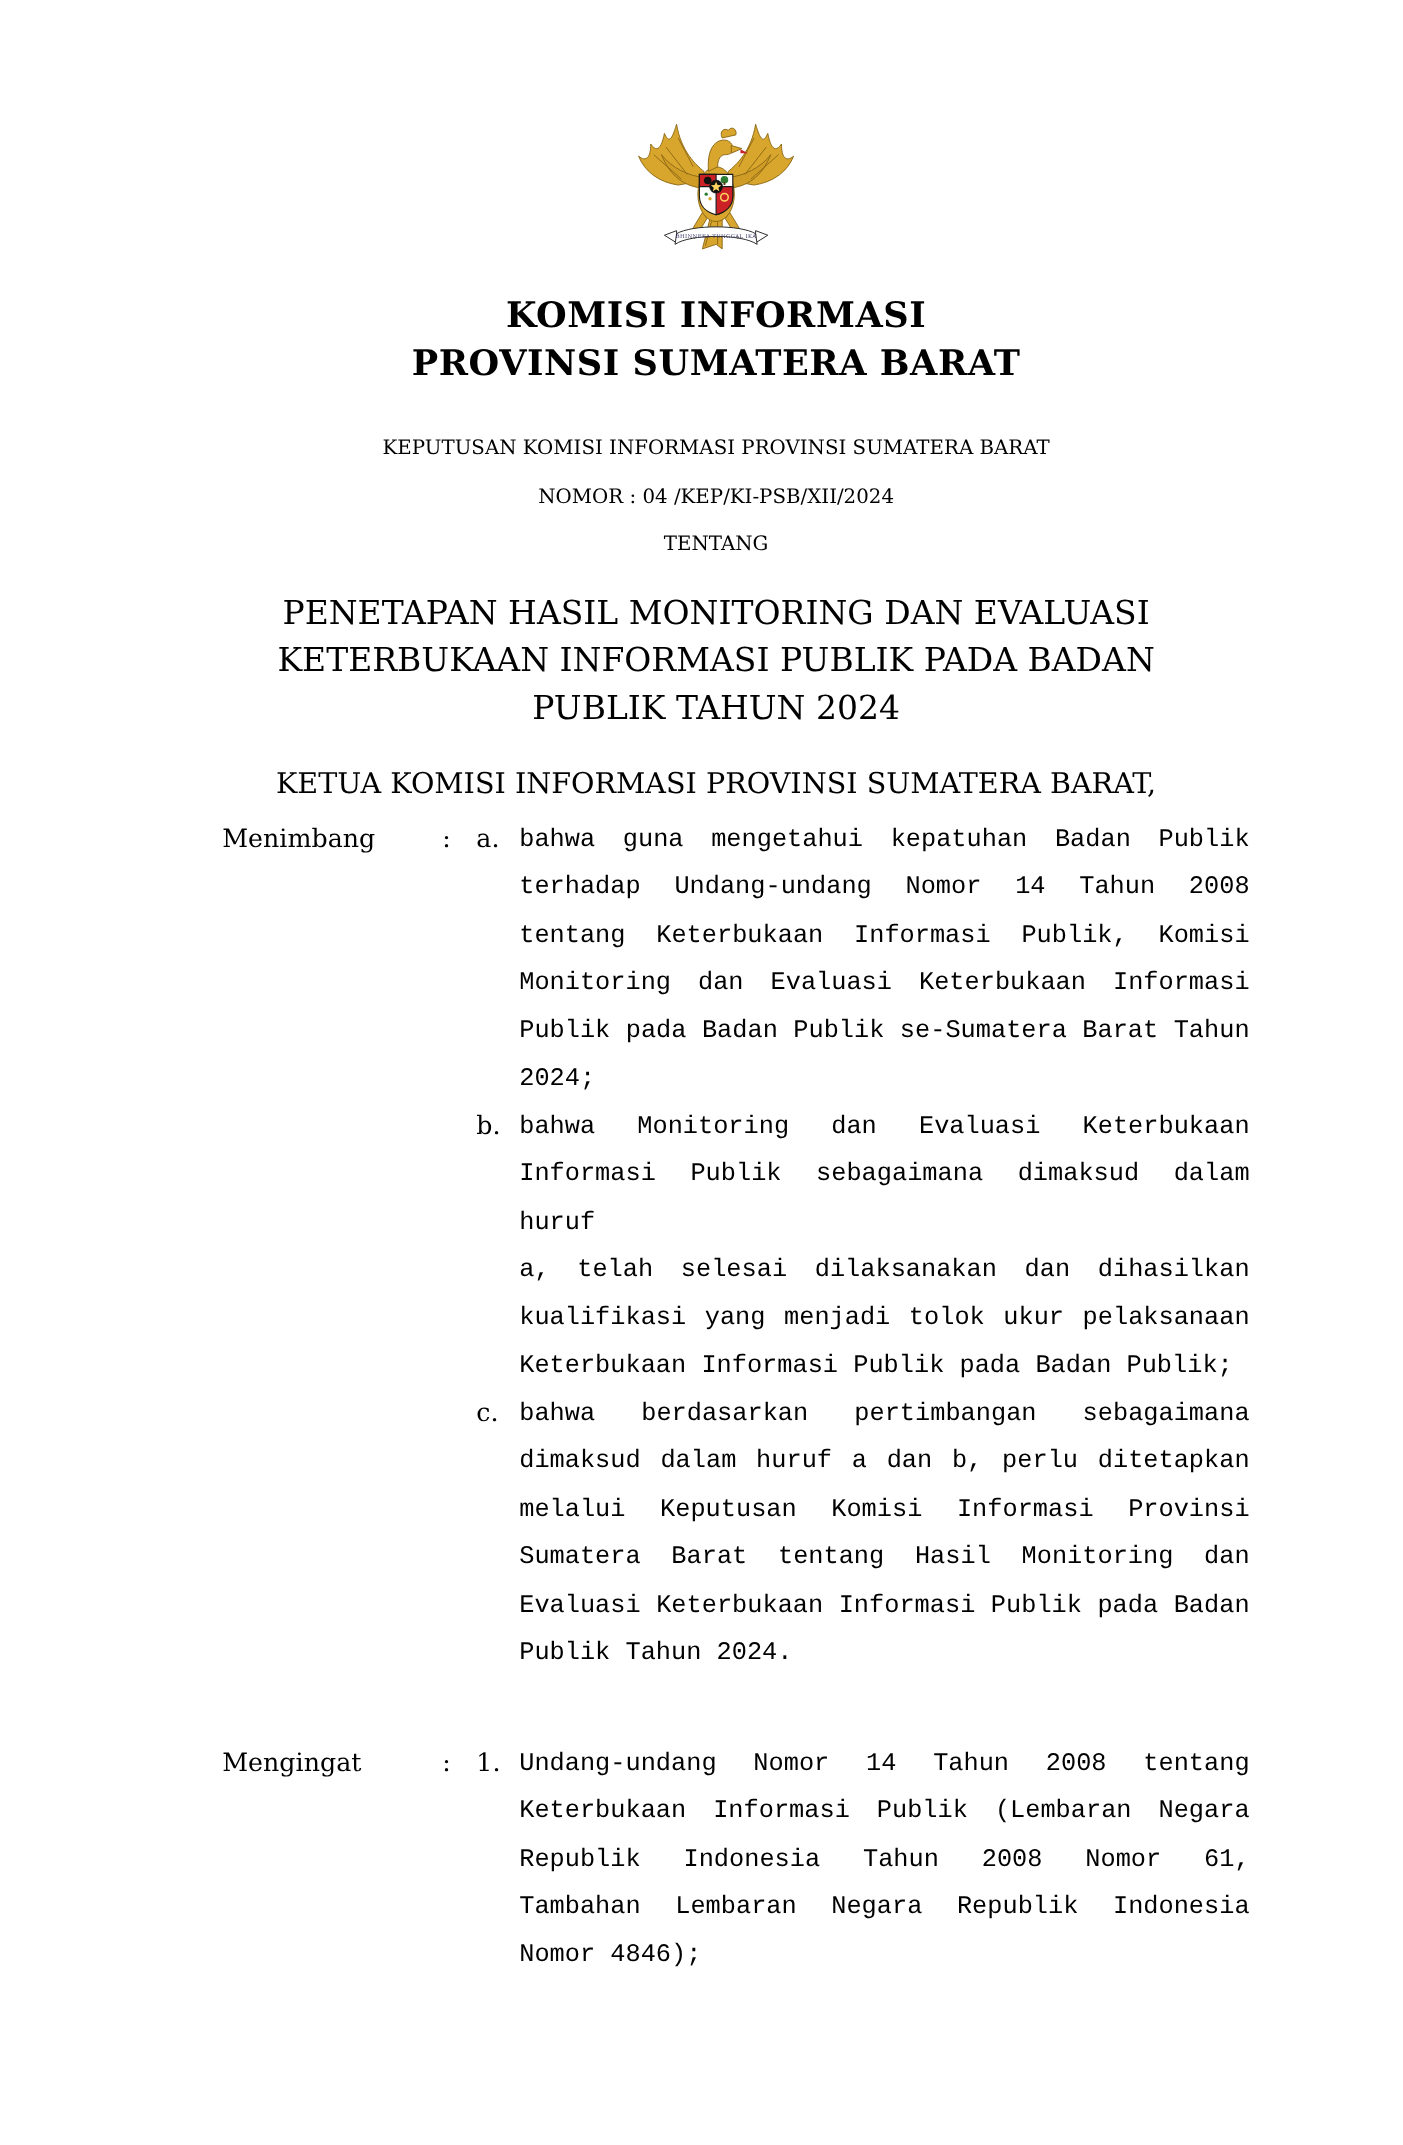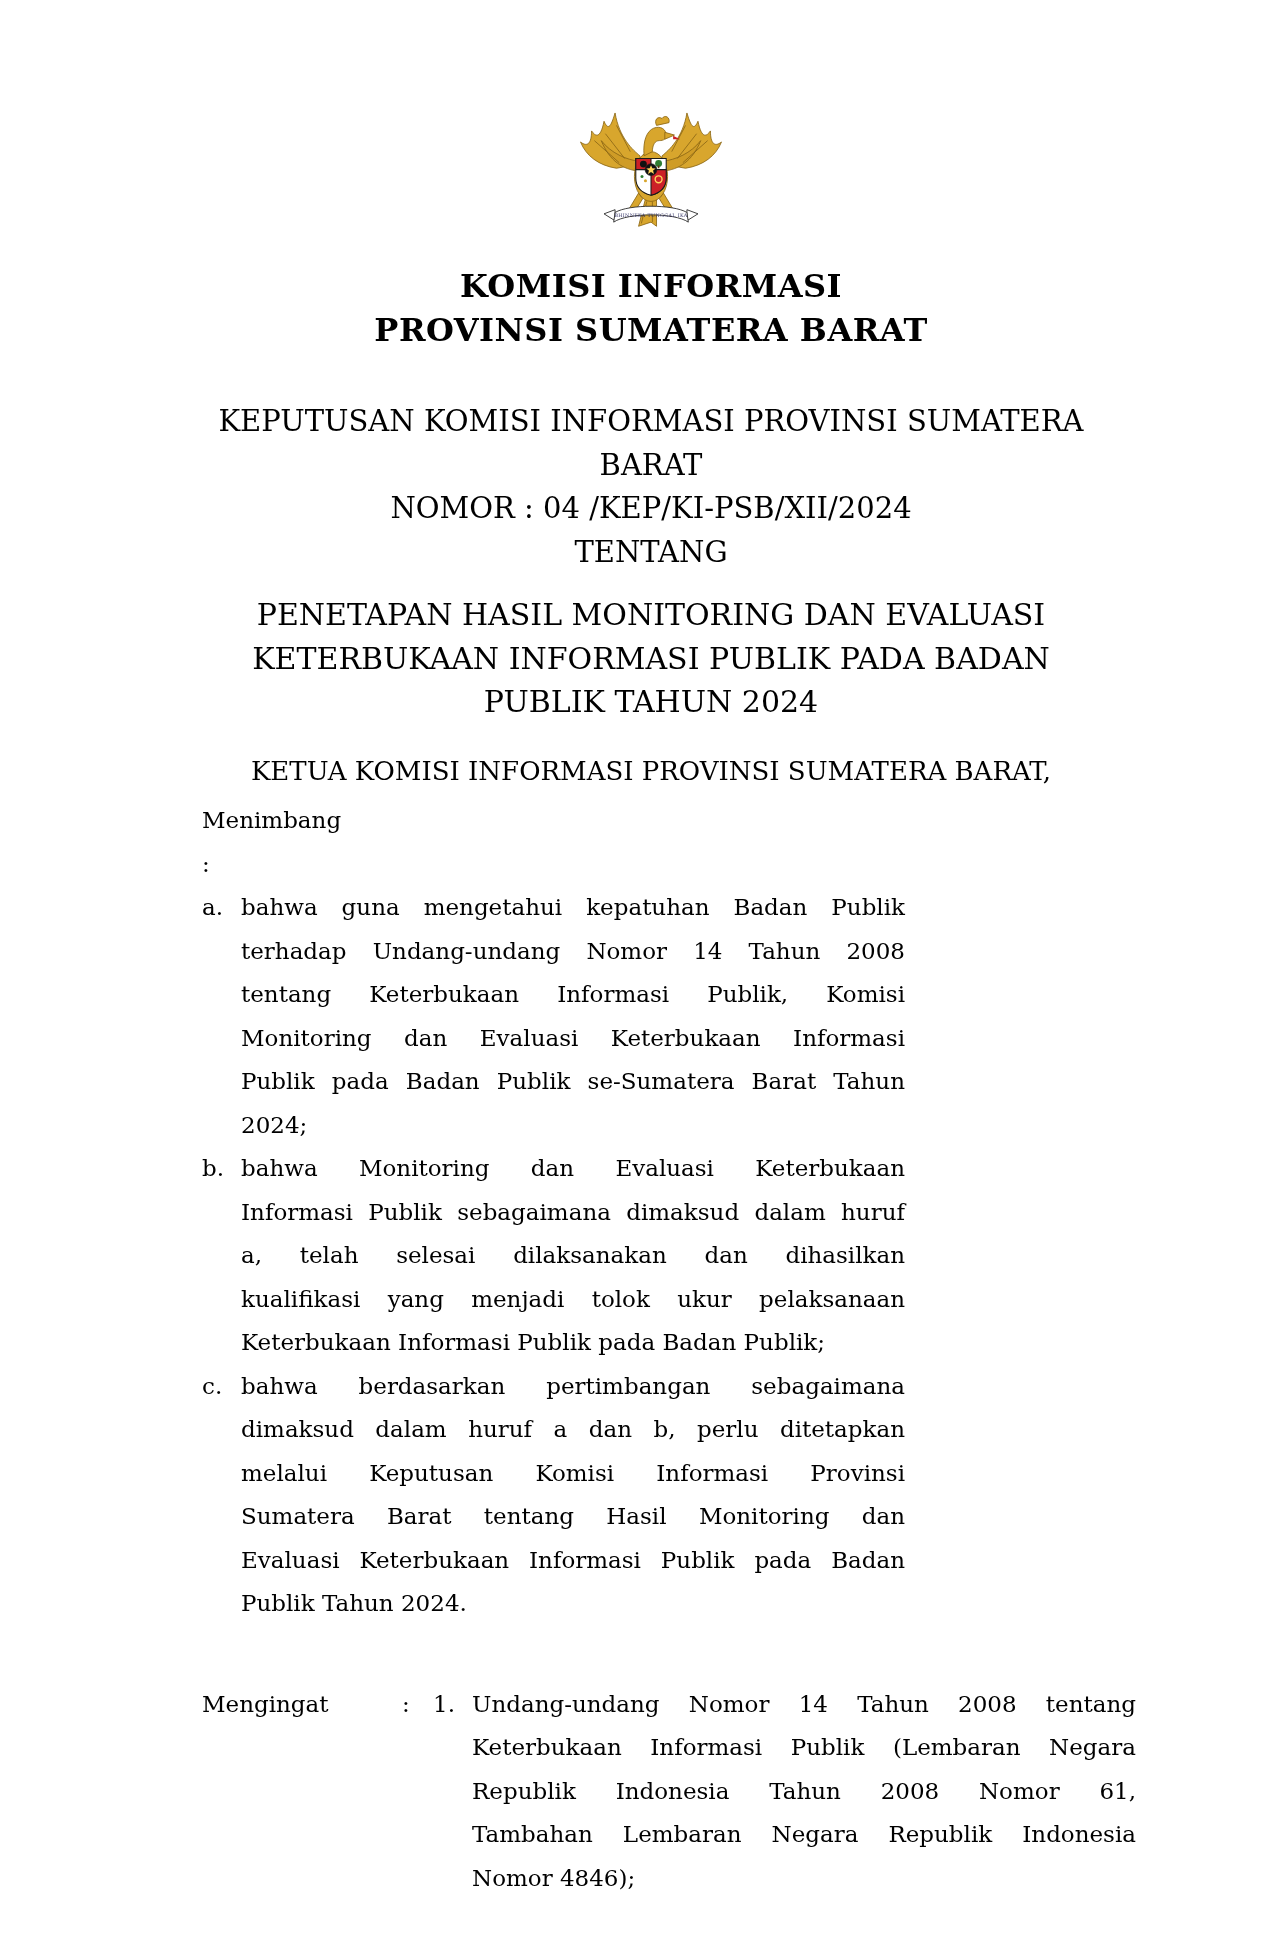--- a/index.html
+++ b/index.html
@@ -19,38 +19,38 @@
   .emblem-wrap { width: 898px; text-align: center; }
   .emblem-wrap svg { display: inline-block; }
 
   .doc-title {
     margin-top: 14px;
     font-size: 32px;
     font-weight: bold;
     line-height: 44px;
     letter-spacing: 0.5px;
   }
-  .hgroup-a { margin-top: 48px; font-size: 29px; line-height: 43.5px; }
+  .hgroup-a { margin-top: 34px; font-size: 18px; line-height: 43.5px; }
   .hgroup-b { margin-top: 19px; font-size: 30px; line-height: 43.5px; }
   .opening-line { margin-top: 26px; font-size: 26px; line-height: 43.5px; }
 
   .consider-row {
     display: flex;
     align-items: flex-start;
     font-size: 23px;
     line-height: 43.5px;
   }
-  .consider-row.menimbang { margin-top: 6px; flex-direction: column; }
+  .consider-row.menimbang { margin-top: 6px; }
   .consider-row.mengingat { margin-top: 57px; }
   .cr-label { width: 200px; }
   .cr-colon { width: 31px; }
   .cr-items { width: 703px; }
   .cr-item { display: flex; align-items: flex-start; }
   .cr-marker { width: 39px; }
-  .cr-text { width: 664px; }
+  .cr-text { width: 664px; font-family: Liberation Mono, monospace; }
   .jline { text-align: justify; text-align-last: justify; }
   .jline.last { text-align-last: left; }
 </style>
 </head>
 <body>
 
 <div class="page">
 
   <div class="emblem-wrap">
     <svg width="152" height="150" viewBox="0 0 220 212" xmlns="http://www.w3.org/2000/svg">

